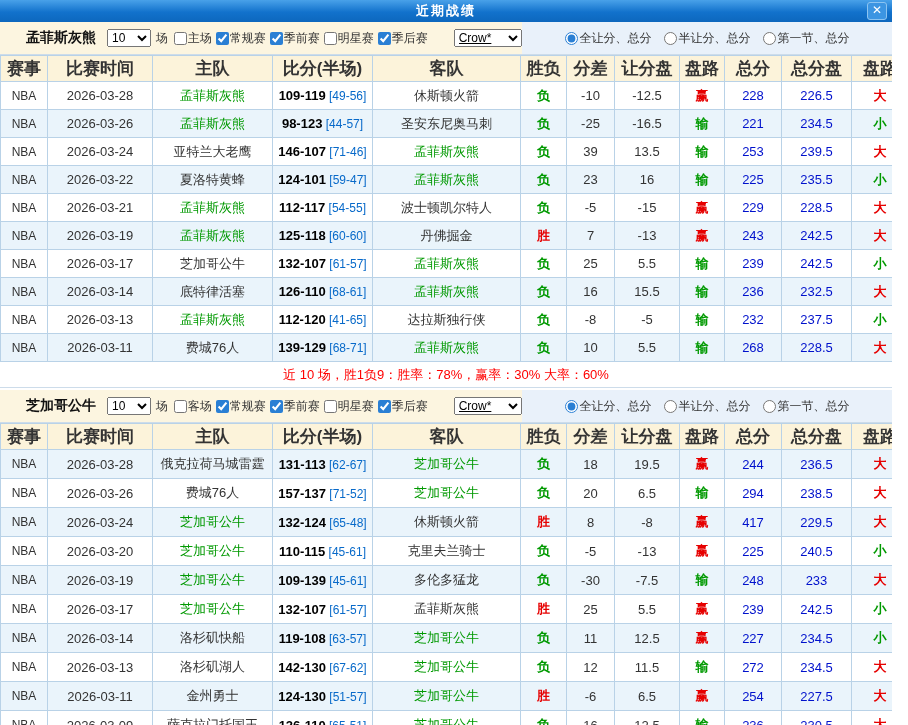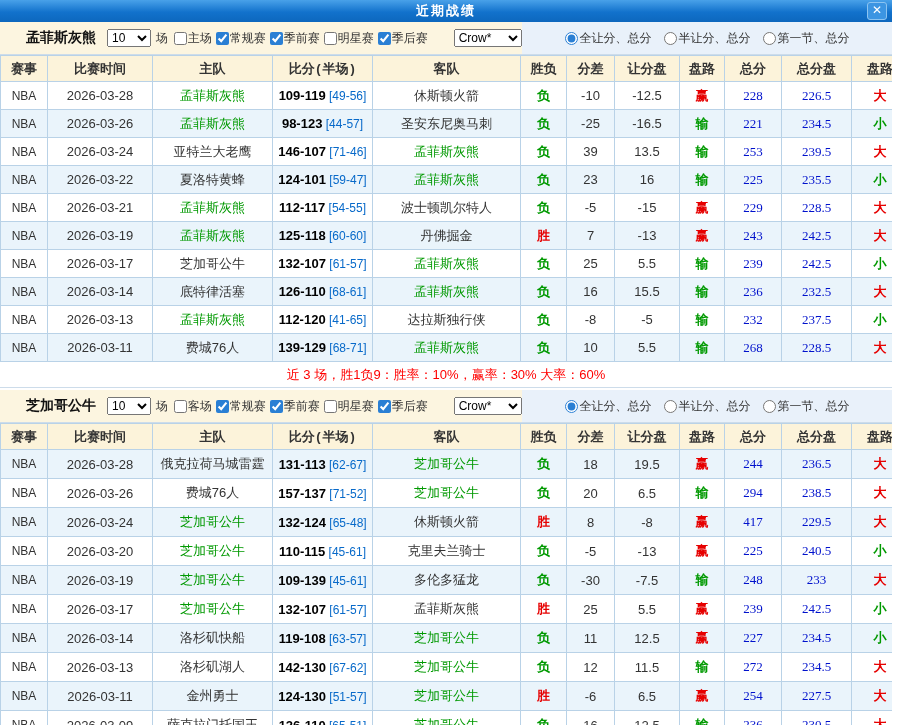--- a/index.html
+++ b/index.html
@@ -6,38 +6,38 @@
   html,body{width:908px;height:725px;overflow:hidden;}
   body{font-family:"Liberation Sans","DejaVu Sans",sans-serif;background:#fff;}
   .window{width:892px;height:725px;overflow:hidden;background:#fff;}
   .titlebar{height:22px;background:linear-gradient(180deg,#49a1e9 0%,#1272cc 55%,#0d67bd 100%);display:flex;align-items:center;justify-content:center;position:relative;}
   .title{color:#fff;font-size:13px;font-weight:bold;letter-spacing:2px;}
   .close-btn{position:absolute;right:5px;top:2px;width:20px;height:18px;background:#3c95e2;border:1px solid #8cc4f1;border-radius:3px;color:#fff;font-size:12px;line-height:15px;text-align:center;font-weight:bold;cursor:pointer;}
   .filterbar{display:flex;height:33px;border-bottom:1px solid #cddcea;}
   .filter-left{width:522px;background:#fcf5e0;display:flex;align-items:center;padding-left:26px;gap:3px;}
   .team-name{font-size:14px;font-weight:bold;color:#111;margin-right:8px;white-space:nowrap;}
   .count-select{font-size:12px;width:46px;margin-right:2px;}
-  .company-select{font-size:12px;width:72px;margin-left:22px;}
+  .company-select{font-size:12px;width:72px;margin-left:22px;text-decoration:underline;}
   .lbl{font-size:12px;color:#333;margin-right:3px;}
   label.cb{display:flex;align-items:center;font-size:12px;color:#333;margin-right:1px;cursor:pointer;white-space:nowrap;}
   label.cb input{margin:0 1px 0 0;width:13px;height:13px;accent-color:#2a7fd4;}
   .filter-right{flex:1;background:#e9f1fa;display:flex;align-items:center;justify-content:center;gap:12px;}
   label.rb{display:flex;align-items:center;font-size:12px;color:#333;cursor:pointer;white-space:nowrap;}
   label.rb input{margin:0 2px 0 0;width:13px;height:13px;accent-color:#2a7fd4;}
   table{border-collapse:collapse;table-layout:fixed;width:908px;}
   th,td{border:1px solid #b9d2e7;text-align:center;white-space:nowrap;overflow:hidden;}
-  thead th{background:#fcf3da;font-size:13px;color:#333;font-weight:bold;height:26px;font-family:Liberation Mono, monospace;}
+  thead th{background:#fcf3da;font-size:17px;color:#333;font-weight:bold;height:26px;}
   tbody td{font-size:13px;color:#333;height:28px;background:#fff;}
   .section[data-idx="0"] tbody tr:nth-child(even) td{background:#eaf4fb;}
   .section[data-idx="1"] tbody tr:nth-child(odd) td{background:#eaf4fb;}
   .section[data-idx="1"] tbody td{height:29px;}
   .section + .section{border-top:2px solid #fff;}
   .t-green{color:var(--highlight-green,#009900);}
   .t-red{color:var(--win-red,#e60000);}
-  .t-blue{color:var(--total-blue,#0011cc);font-family:Liberation Serif, serif;}
+  .t-blue{color:var(--total-blue,#0011cc);}
   .bold{font-weight:bold;}
   td b{color:#000;font-weight:bold;}
   .half{color:var(--half-score-blue,#0769c9);font-size:12px;}
   .c-league{font-size:12px;}
   .summary{height:26px;line-height:26px;text-align:center;color:var(--summary-red,#ff0000);font-size:13px;background:#fff;border-bottom:1px solid #cddcea;}
 </style>
 </head>
 <body>
 
 <div class="window">
@@ -256,21 +256,21 @@
               <td class="t-green bold">负</td>
               <td>10</td>
               <td>5.5</td>
               <td class="t-green bold">输</td>
               <td class="t-blue">268</td>
               <td class="t-blue">228.5</td>
               <td class="t-red bold">大</td>
             </tr>
           </tbody>
         </table>
-        <div class="summary">近 3 场，胜1负9：胜率：10%，赢率：30% 大率：60%</div>
+        <div class="summary">近 10 场，胜1负9：胜率：78%，赢率：30% 大率：60%</div>
       </div>
       <div class="section" data-idx="1">
         <div class="filterbar">
           <div class="filter-left">
             <span class="team-name">芝加哥公牛</span>
             <select class="count-select"><option>10</option></select>
             <span class="lbl">场</span>
             <label class="cb">
               <input type="checkbox" style="">
               <span>客场</span>

